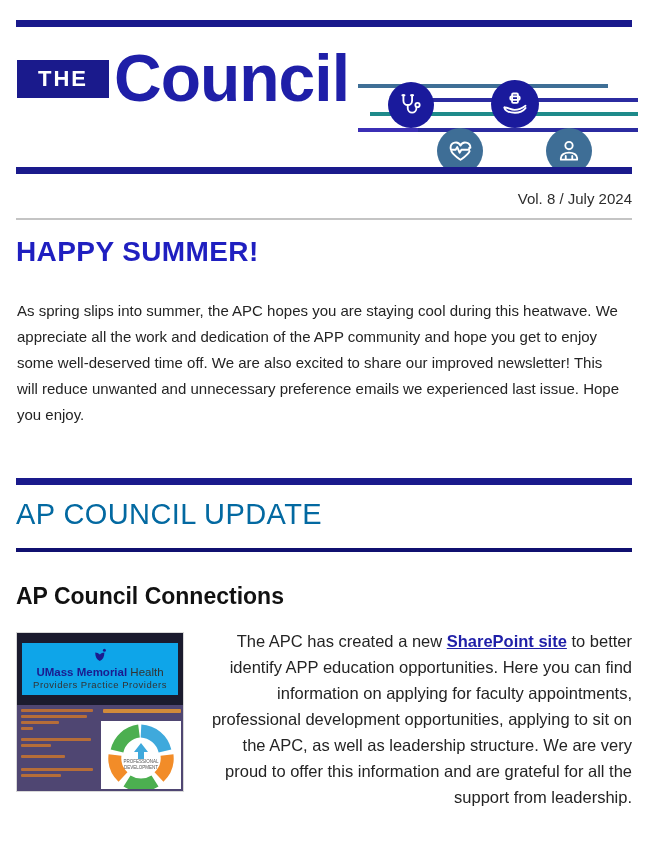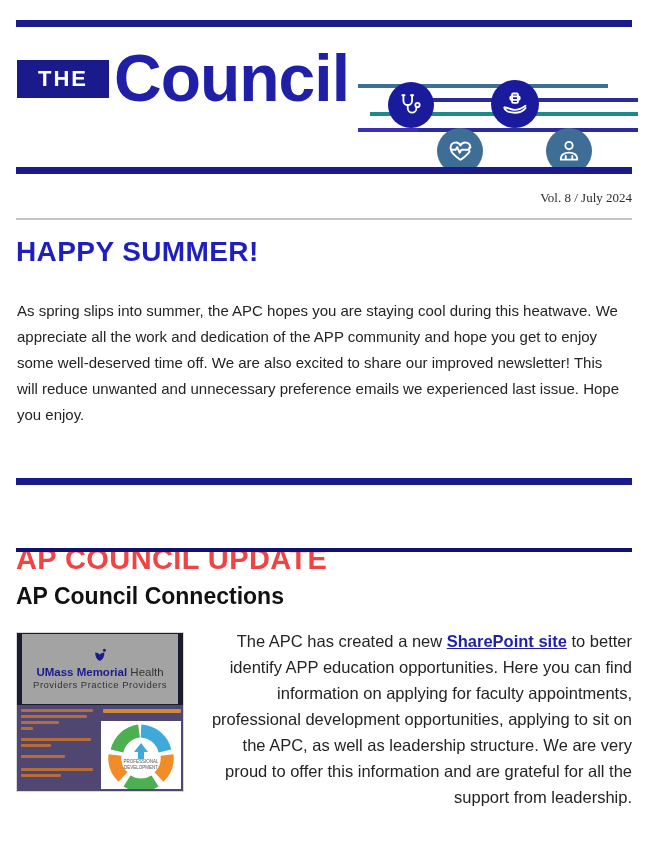--- a/index.html
+++ b/index.html
@@ -123,46 +123,45 @@
   .ic-hand-cross  { left: 491px; top: 44px; width: 48px; height: 48px; background: #1a1a9c; }
   .ic-heartbeat   { left: 437px; top: 92px; width: 46px; height: 46px; background: #3e6e96; }
   .ic-provider    { left: 546px; top: 92px; width: 46px; height: 46px; background: #3e6e96; }
   .icon-circle svg { display: block; }
 
   
   .volume {
     position: absolute;
     right: 17px;
     top: 190px;
-    font-size: 13px;
+    font-size: 15px;
     color: #2d2d2d;
-    font-family: Liberation Serif, serif;
+    font-family: Liberation Sans, sans-serif;
   }
 
   
   .h-happy {
     position: absolute;
     left: 16px;
     top: 236px;
     font-size: 28px;
     font-weight: bold;
     color: #1f1fc0;
     letter-spacing: 0.4px;
     font-family: "Liberation Sans", sans-serif;
   }
   .h-council {
     position: absolute;
     left: 16px;
     top: 498px;
     font-size: 29px;
-    font-weight: bold;
-    color: #ef4444;
+    font-weight: normal;
+    color: #0369a1;
     letter-spacing: 0.4px;
     font-family: "Liberation Sans", sans-serif;
-    margin-top: 45px;
   }
   .h-connections {
     position: absolute;
     left: 16px;
     top: 583px;
     font-size: 23px;
     font-weight: bold;
     color: #111111;
     font-family: "Liberation Sans", sans-serif;
   }
@@ -202,22 +201,22 @@
     left: 0; top: 0;
     width: 100%;
     height: 72px;
     background: #1b1b2e;
     display: flex;
     align-items: center;
     justify-content: center;
   }
   .thumb-logo-card {
     width: 156px;
-    height: 70px;
-    background: #a3a3a3;
+    height: 52px;
+    background: #0ea5e9;
     display: flex;
     flex-direction: column;
     align-items: center;
     justify-content: center;
     overflow: hidden;
   }
   .umm-mark { margin-bottom: 1px; }
   .umm-line1 {
     font-size: 11.5px;
     line-height: 12px;

